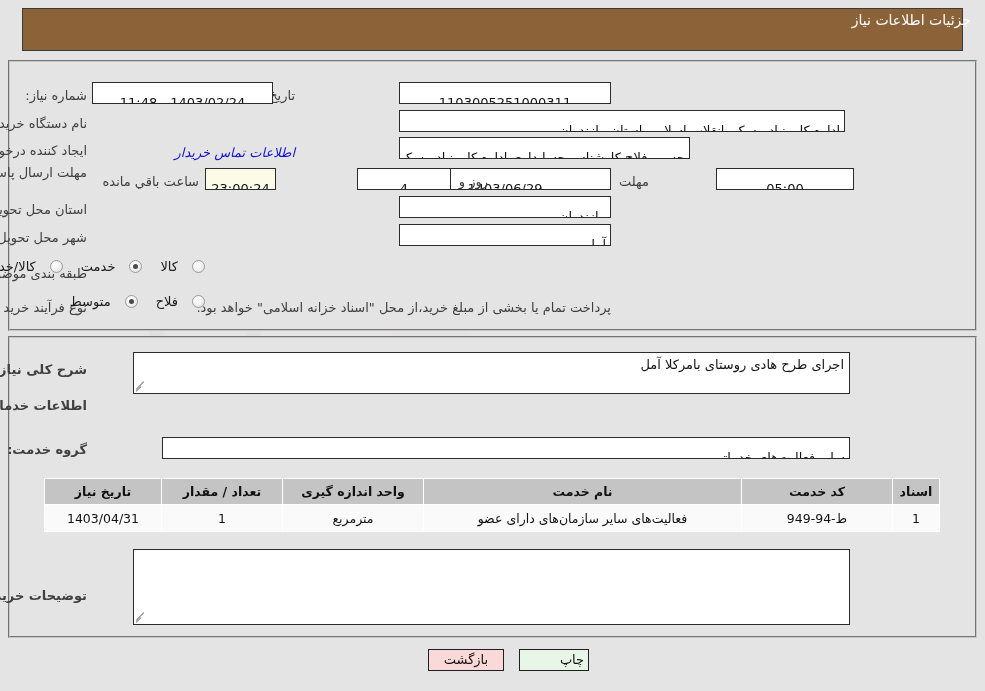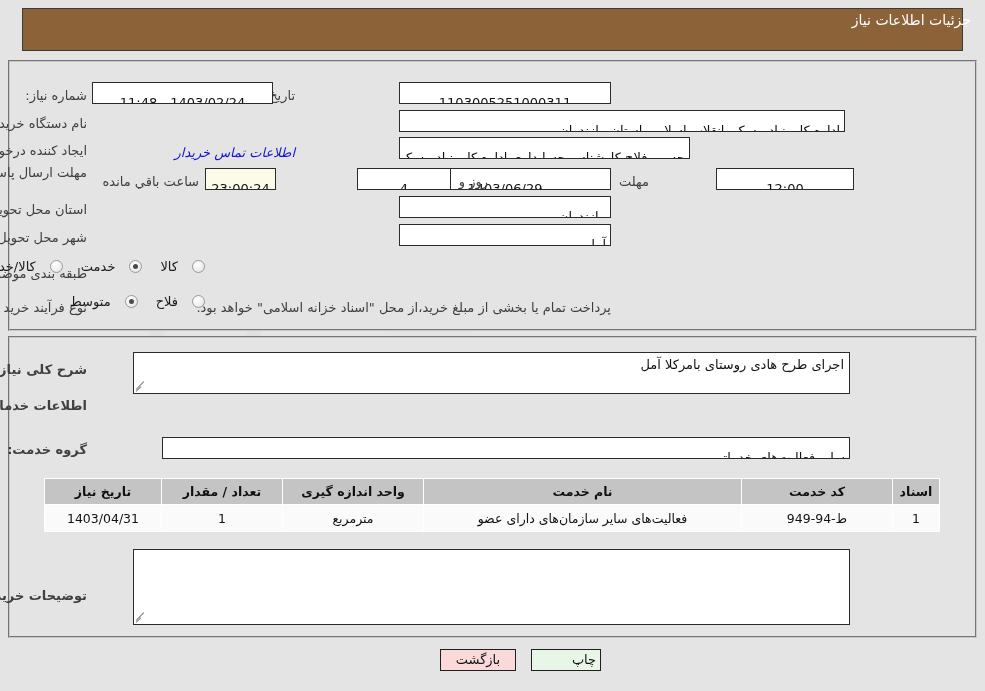--- a/index.html
+++ b/index.html
@@ -193,21 +193,20 @@
     position: absolute;
     box-sizing: border-box;
     border: 1px solid #1f1f1f;
     font-size: 13px;
     height: 22px;
     line-height: 20px;
     text-align: center;
     cursor: pointer;
     z-index: 5;
     color: #111111;
-    margin-left: 12px;
   }
   .btn-print  { left: 519px; top: 649px; width: 70px; background: #e8f6e8; padding-left: 36px; }
   .btn-back   { left: 428px; top: 649px; width: 76px; background: #fbd9d9; }
 </style>
 </head>
 <body>
 
 <div class="page">
 
   <svg class="watermark" viewBox="0 0 985 170" xmlns="http://www.w3.org/2000/svg">
@@ -232,21 +231,21 @@
   <div class="lbl lbl-right" style="right:898px; top:116px;">نام دستگاه خریدار:</div>
   <div class="fld right" style="right:140px; top:110px; width:446px;">اداره کل بنیاد مسکن انقلاب اسلامی استان مازندران</div>
 
   <div class="lbl lbl-right" style="right:898px; top:143px;">ایجاد کننده درخواست:</div>
   <div class="fld right" style="right:295px; top:137px; width:291px;">حسین فلاح کارشناس حسابداری اداره کل بنیاد مسکن انقلاب اسلامی استان م</div>
   <div class="linklike" style="right:690px; top:145px;font-style:italic;">اطلاعات تماس خریدار</div>
 
   <div class="lbl lbl-right" style="right:898px; top:165px; width:84px; text-align:right;">مهلت ارسال پاسخ: تا تاریخ:</div>
   <div class="fld center" style="right:374px; top:168px; width:212px;">1403/06/29</div>
   <div class="lbl" style="right:336px; top:174px;">مهلت</div>
-  <div class="fld center" style="right:131px; top:168px; width:138px;">12:00</div>
+  <div class="fld center" style="right:131px; top:168px; width:138px;">05:00</div>
   <div class="fld center" style="right:534px; top:168px; width:94px;">4</div>
   <div class="lbl" style="right:497px; top:174px;">روز و</div>
   <div class="fld yellow center" style="right:709px; top:168px; width:71px;">23:00:24</div>
   <div class="lbl" style="right:786px; top:174px;">ساعت باقي مانده</div>
 
   <div class="lbl lbl-right" style="right:898px; top:202px;">استان محل تحویل:</div>
   <div class="fld right" style="right:374px; top:196px; width:212px;">مازندران</div>
 
   <div class="lbl lbl-right" style="right:898px; top:230px;">شهر محل تحویل:</div>
   <div class="fld right" style="right:374px; top:224px; width:212px;">آمل</div>

